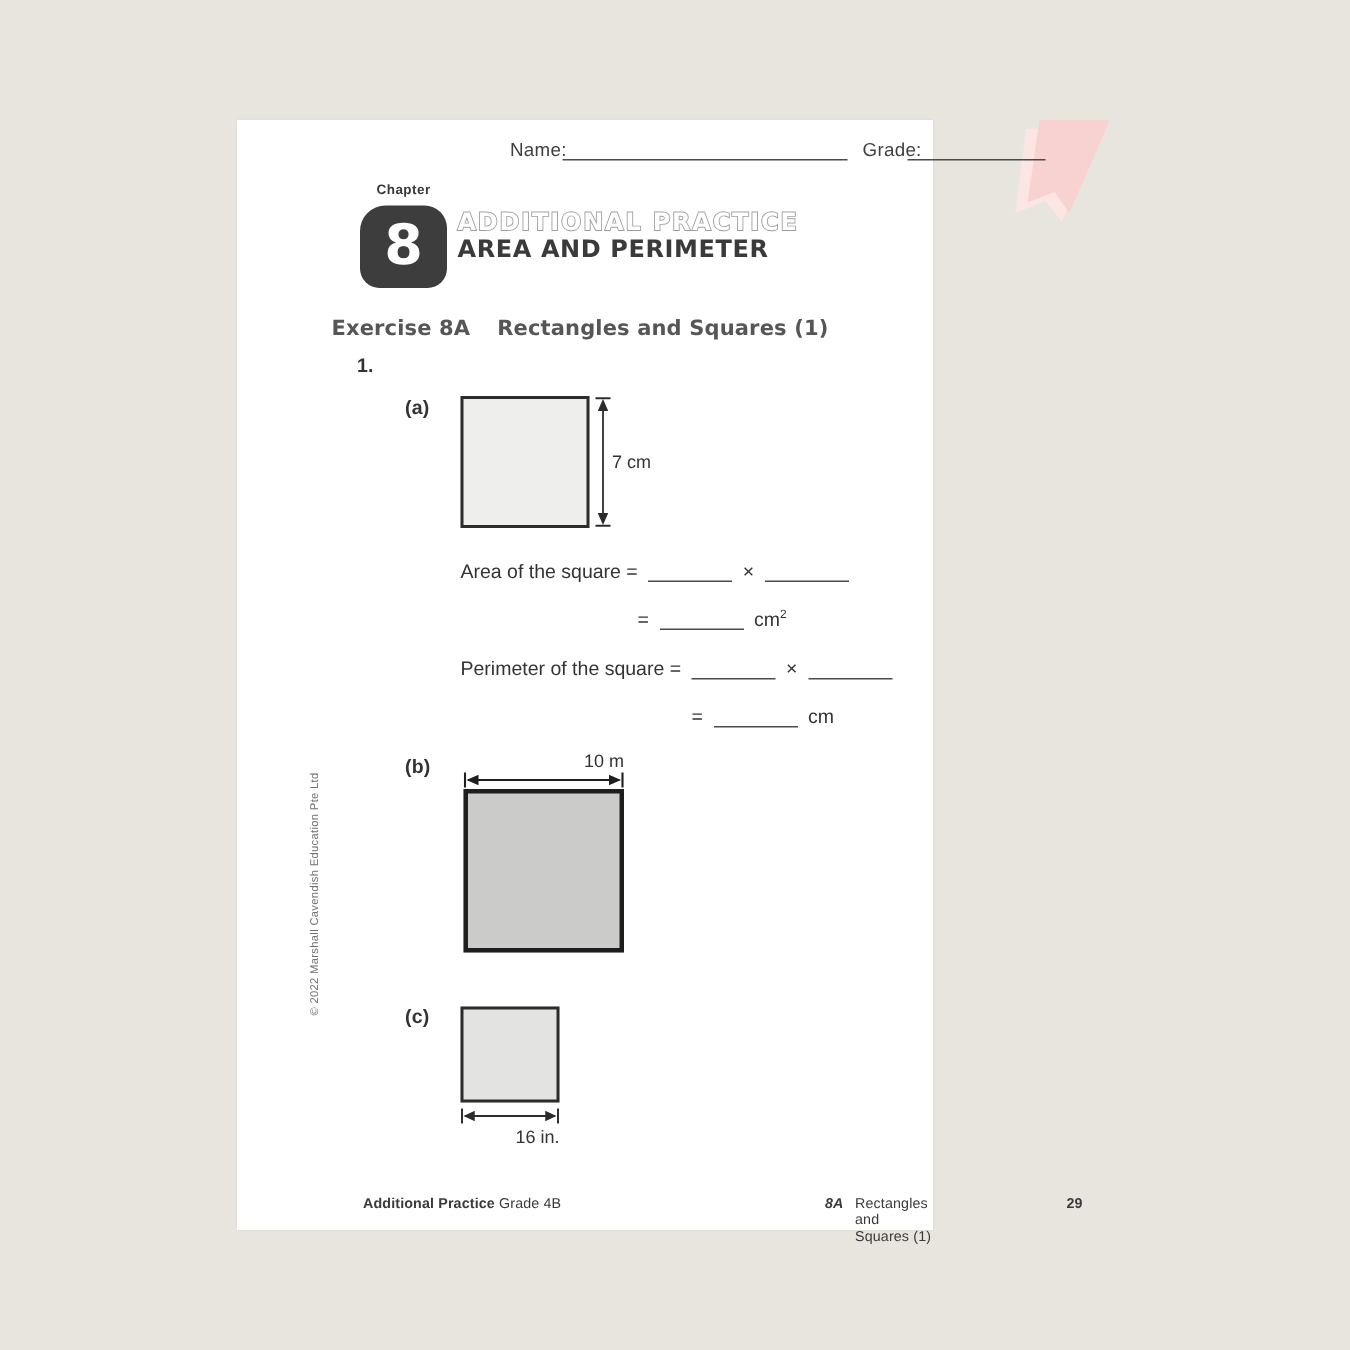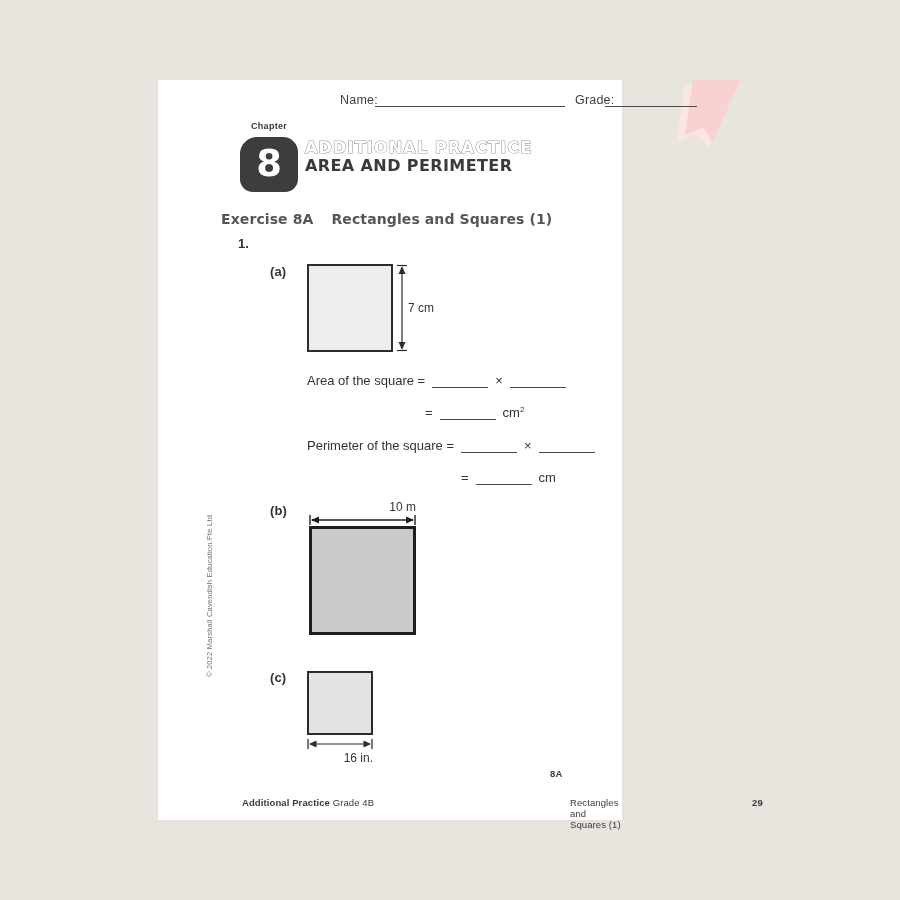--- a/index.html
+++ b/index.html
@@ -172,18 +172,18 @@
       <polygon points="64,6 56.5,2.5 56.5,9.5" fill="#2c2c2c"></polygon>
     </svg>
     <div class="abs dim-label" style="left:149px; top:671px; width:66px; text-align:right;">16 in.</div>
 
     <div class="abs copyright">© 2022 Marshall Cavendish Education Pte Ltd</div>
 
     <div class="abs footer-text" style="left:84px; top:717px;">
       <span class="bold">Additional Practice</span>
       <span>Grade 4B</span>
     </div>
-    <div class="abs footer-text bold" style="left:392px; top:688px;">8A</div>
+    <div class="abs footer-text bold" style="left:392px; top:717px;font-style:italic;">8A</div>
     <div class="abs footer-text" style="left:412px; top:717px;">Rectangles and Squares (1)</div>
-    <div class="abs footer-text bold" style="left:553px; top:717px;margin-left:41px;">29</div>
+    <div class="abs footer-text bold" style="left:553px; top:717px;">29</div>
 
   </div>
 </div>
 
 </body></html>

